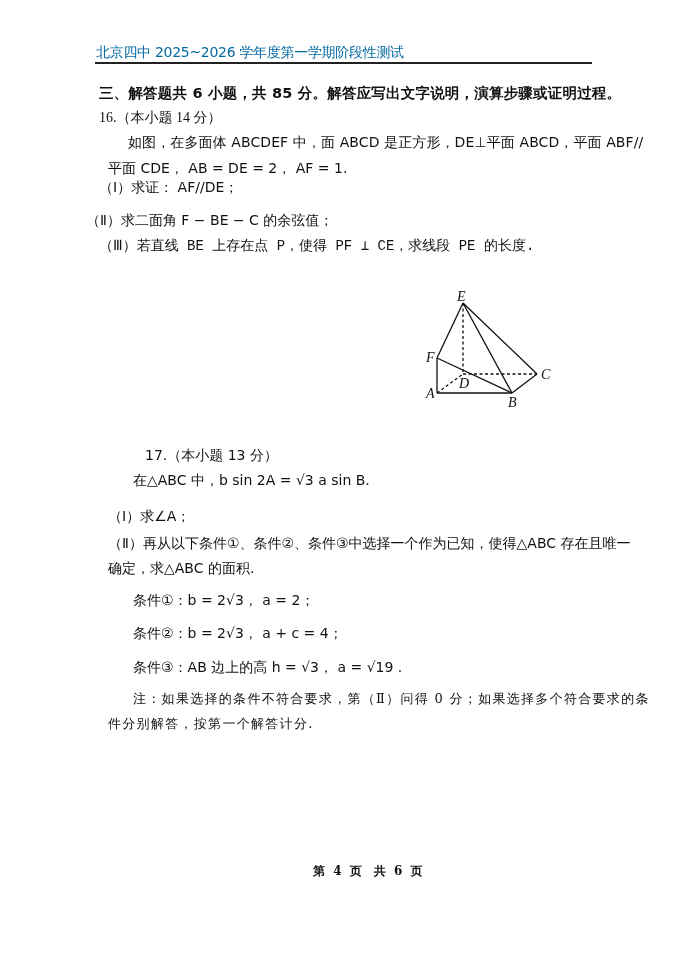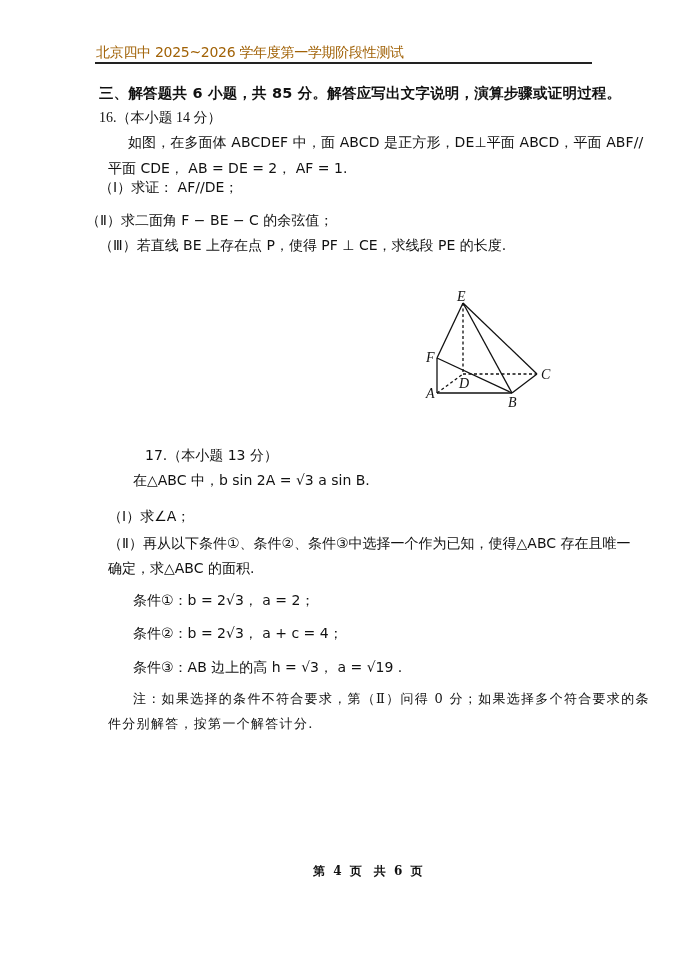--- a/index.html
+++ b/index.html
@@ -1,40 +1,40 @@
 <!DOCTYPE html>
 <html><head>
 <meta charset="utf-8">
 <style>
   html, body { margin: 0; padding: 0; background: #ffffff; }
   body { width: 691px; height: 974px; position: relative; overflow: hidden;
          font-family: "DejaVu Serif", "Liberation Serif", serif; color: #111; }
   .abs { position: absolute; white-space: nowrap; }
-  .header { left: 96px; top: 44px; font-size: 14px; font-family: "DejaVu Sans", sans-serif; color: #a16207; letter-spacing: -0.3px; }
+  .header { left: 96px; top: 44px; font-size: 14px; font-family: "DejaVu Sans", sans-serif; color: #0369a1; letter-spacing: -0.3px; }
   .header-rule { left: 95px; top: 62px; width: 497px; height: 0; border-top: 2px solid #222; }
   .section { left: 99px; top: 84px; font-size: 14.5px; font-weight: bold; font-family: "DejaVu Sans", sans-serif; letter-spacing: 0.2px; }
   .line { font-size: 14px; font-family: "DejaVu Sans", sans-serif; }
   .note { font-size: 13px; font-family: "DejaVu Serif", serif; letter-spacing: 1.3px; }
   .footer { left: 313px; top: 863px; font-size: 12px; font-family: "DejaVu Serif", serif; font-weight: bold; word-spacing: 4px; }
   svg text { font-family: "Liberation Serif", serif; font-style: italic; font-size: 14px; fill: #111; }
 </style>
 </head>
 <body>
 
 <div class="abs header">北京四中 2025~2026 学年度第一学期阶段性测试</div>
 <div class="abs header-rule"></div>
 
 <div class="abs section">三、解答题共 6 小题，共 85 分。解答应写出文字说明，演算步骤或证明过程。</div>
 
 <div class="abs line" style="left:99px;top:109px;font-family:Liberation Serif, serif;">16.（本小题 14 分）</div>
 <div class="abs line" style="left:128px;top:134px;letter-spacing:0.1px;">如图，在多面体 ABCDEF 中，面 ABCD 是正方形，DE⊥平面 ABCD，平面 ABF//</div>
 <div class="abs line" style="left:108px;top:160px;">平面 CDE， AB = DE = 2， AF = 1.</div>
 <div class="abs line" style="left:99px;top:179px;">（Ⅰ）求证： AF//DE；</div>
 <div class="abs line" style="left:86px;top:212px;">（Ⅱ）求二面角 F − BE − C 的余弦值；</div>
-<div class="abs line" style="left:99px;top:237px;">（Ⅲ）若直线 BE 上存在点 P，使得 PF ⊥ CE，求线段 PE 的长度.</div>
+<div class="abs line" style="left:99px;top:237px;font-family:Liberation Mono, monospace;">（Ⅲ）若直线 BE 上存在点 P，使得 PF ⊥ CE，求线段 PE 的长度.</div>
 
 <div class="abs" style="left:410px;top:282px;width:160px;height:130px;">
   <svg width="160" height="130" viewBox="410 282 160 130">
     <g stroke="#111" stroke-width="1.3" fill="none">
 
       <line x1="463" y1="303" x2="437" y2="358"></line>
       <line x1="463" y1="303" x2="512" y2="393"></line>
       <line x1="463" y1="303" x2="537" y2="374"></line>
       <line x1="437" y1="358" x2="437" y2="393"></line>
       <line x1="437" y1="358" x2="512" y2="393"></line>

